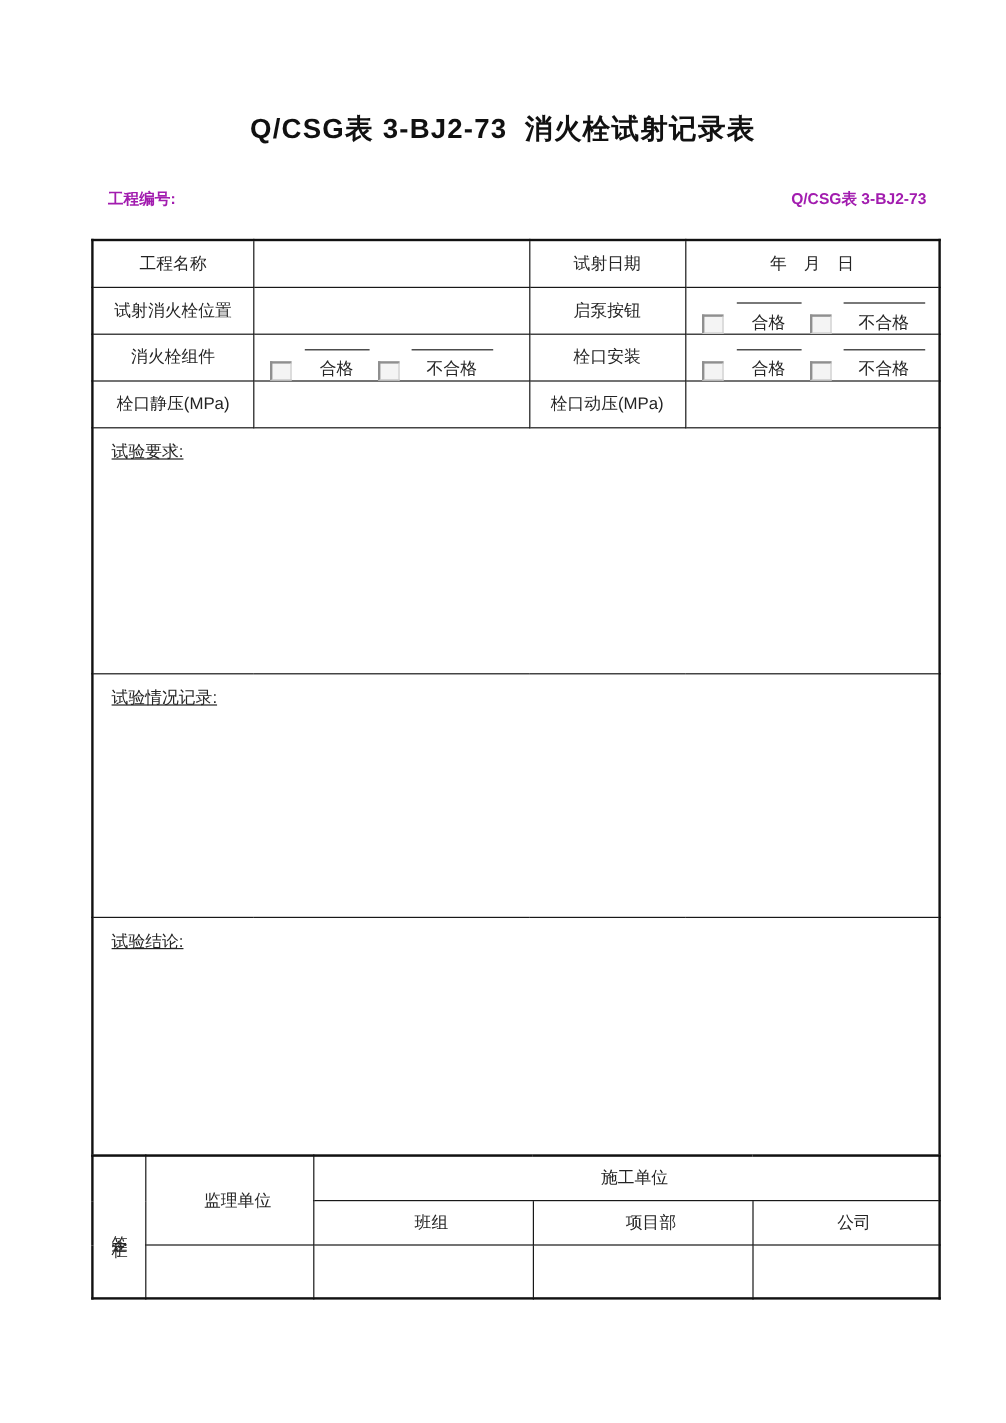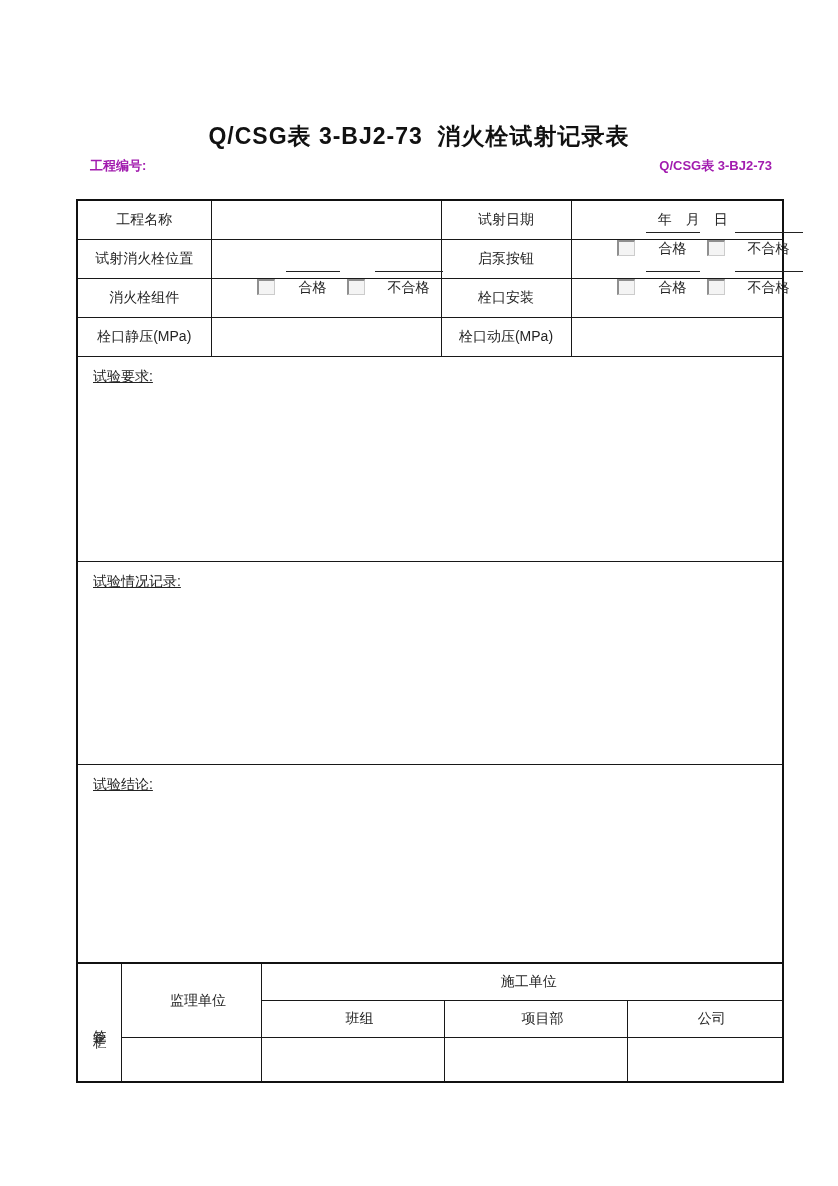--- a/index.html
+++ b/index.html
@@ -1,40 +1,40 @@
 <!DOCTYPE html>
 <html><head>
 <meta charset="utf-8">
 <style>
   html,body{margin:0;padding:0;background:#ffffff;}
   .page{
     position:relative;width:838px;height:1186px;background:#ffffff;overflow:hidden;
     font-family:"Liberation Sans","DejaVu Sans",sans-serif;color:#222222;
   }
   .title{
-    position:absolute;top:121px;left:0;width:100%;text-align:center;
+    position:absolute;top:92px;left:0;width:100%;text-align:center;
     font-size:23px;font-weight:bold;color:#111111;white-space:pre;letter-spacing:1px;
   }
   .meta{
     position:absolute;top:157px;left:90px;width:682px;
     display:flex;justify-content:space-between;align-items:flex-end;
     font-size:13px;font-weight:600;color:#a21caf;
   }
   .tables{position:absolute;left:76px;top:199px;width:706px;}
   table{border-collapse:collapse;table-layout:fixed;width:706px;background:#ffffff;}
   table{border:2px solid #111111;}
   td{border:1.5px solid #181818;padding:0;font-size:14px;color:#242424;vertical-align:middle;}
   .sig-table{margin-top:-2px;}
   .lbl{text-align:center;height:38px;}
-  .val{height:38px;padding-left:32px;}
+  .val{height:38px;}
   .center{text-align:center;white-space:pre;}
   .section-cell{vertical-align:top;}
   .section-label{display:inline-block;padding:11px 0 0 15px;font-size:14px;color:#242424;text-decoration:underline;}
   
-  .cbwrap{display:flex;align-items:flex-start;height:100%;padding-left:13px;font-family:Liberation Mono, monospace;}
+  .cbwrap{display:flex;align-items:flex-end;height:100%;padding-left:13px;font-family:Liberation Mono, monospace;}
   .cb{
     flex:none;width:15px;height:13px;background:#f4f4f4;
     border:1px solid #cccccc;border-top:2px solid #8f8f8f;border-left:2px solid #8f8f8f;
   }
   .cb-label{flex:none;position:relative;padding:0 13px;font-size:14px;color:#242424;}
   .cb-label::before{
     content:"";position:absolute;left:0;right:0;top:-8px;border-top:1.5px solid #222222;
   }
   .g1{margin-left:11px;}
   .g2{margin-left:7px;}

